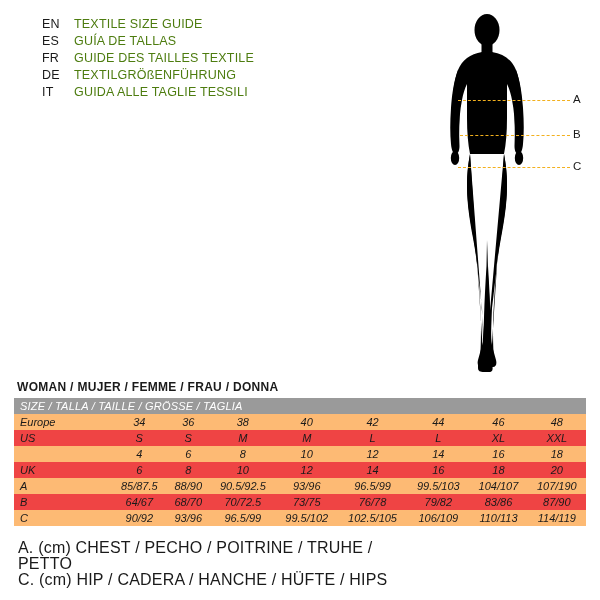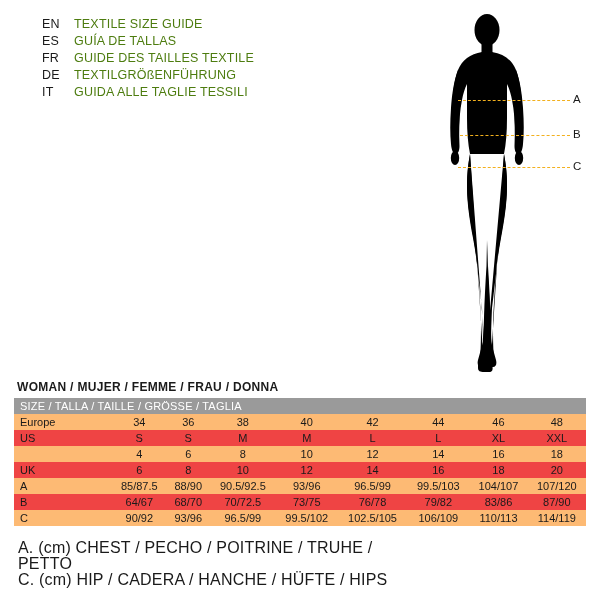--- a/index.html
+++ b/index.html
@@ -78,20 +78,21 @@
     font-weight: bold;
     letter-spacing: 0.3px;
     padding: 0 0 4px 3px;
     color: #1a1a1a;
   }
   table.size-table {
     border-collapse: collapse;
     width: 572px;
     font-size: 11px;
     color: #1a1a1a;
+    font-style: italic;
   }
   table.size-table td, table.size-table th {
     padding: 2px 4px;
     text-align: center;
     font-weight: normal;
     border: none;
   }
   table.size-table td.rowlabel, table.size-table th.rowlabel {
     text-align: left;
     padding-left: 6px;
@@ -298,21 +299,21 @@
 
       <tr class="plain">
         <td class="rowlabel">A</td>
         <td>85/87.5</td>
         <td>88/90</td>
         <td>90.5/92.5</td>
         <td>93/96</td>
         <td>96.5/99</td>
         <td>99.5/103</td>
         <td>104/107</td>
-        <td>107/120</td>
+        <td>107/190</td>
       </tr>
 
       <tr class="shaded">
         <td class="rowlabel">B</td>
         <td>64/67</td>
         <td>68/70</td>
         <td>70/72.5</td>
         <td>73/75</td>
         <td>76/78</td>
         <td>79/82</td>

